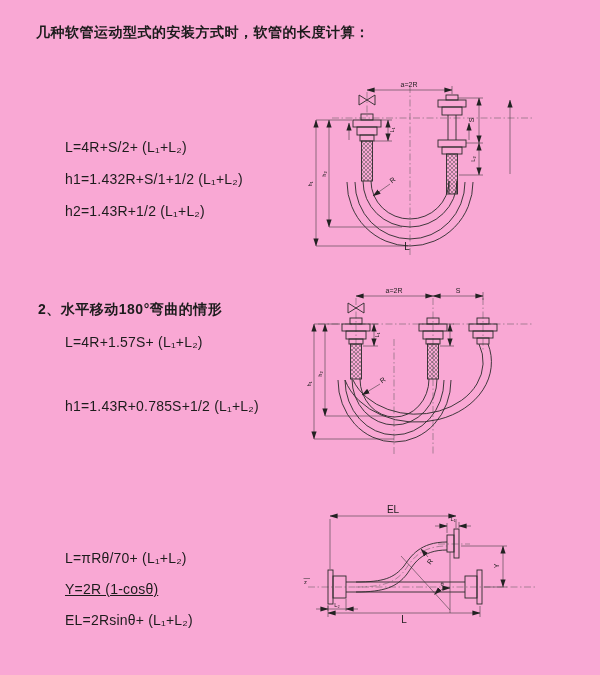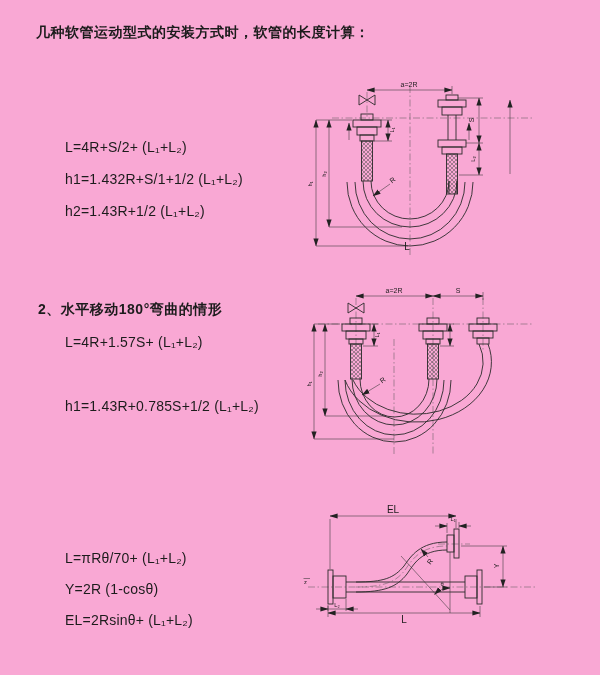--- a/index.html
+++ b/index.html
@@ -175,21 +175,21 @@
       <line class="tn" x1="152" y1="40" x2="152" y2="62" marker-start="url(#m2)" marker-end="url(#m2)"></line>
       <path class="tn" d="M149,40 H156 M142,62 H156"></path>
     </g>
     <g>
       <line class="tn" x1="82" y1="100" x2="64" y2="111" marker-end="url(#m2)"></line>
       <text x="86" y="98" text-anchor="middle" transform="rotate(-35 86 98)">R</text>
     </g>
   </svg>
 
   <div class="abs formula" style="left:65px;top:550px;">L=πRθ/70+ (L₁+L₂)</div>
-  <div class="abs formula" style="left:65px;top:581px;">Y=2R (1-cosθ)</div>
+  <div class="abs formula" style="left:65px;top:581px;text-decoration:underline;">Y=2R (1-cosθ)</div>
   <div class="abs formula" style="left:65px;top:612px;">EL=2Rsinθ+ (L₁+L₂)</div>
 
   <svg style="left:300px;top:500px;" width="298" height="160" viewBox="0 0 298 160">
     <defs>
       <marker id="m3" markerUnits="userSpaceOnUse" markerWidth="8" markerHeight="6" refX="7.6" refY="3" orient="auto-start-reverse">
         <path d="M0,0.4 L8,3 L0,5.6 Z" fill="#222"></path>
       </marker>
     </defs>
     <g>
       <path class="cl" d="M8,87 H236 M138,44 H170"></path>

